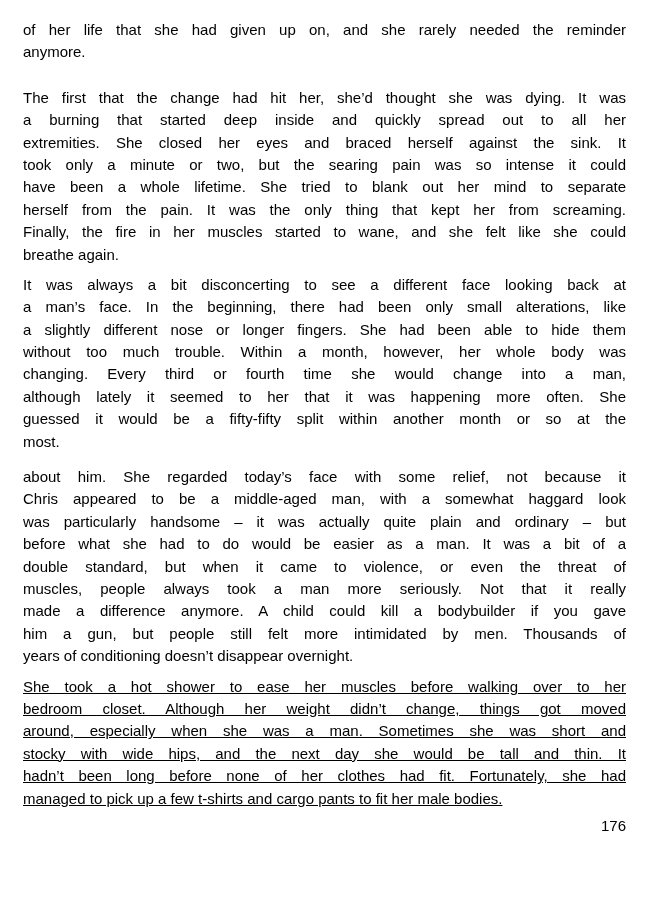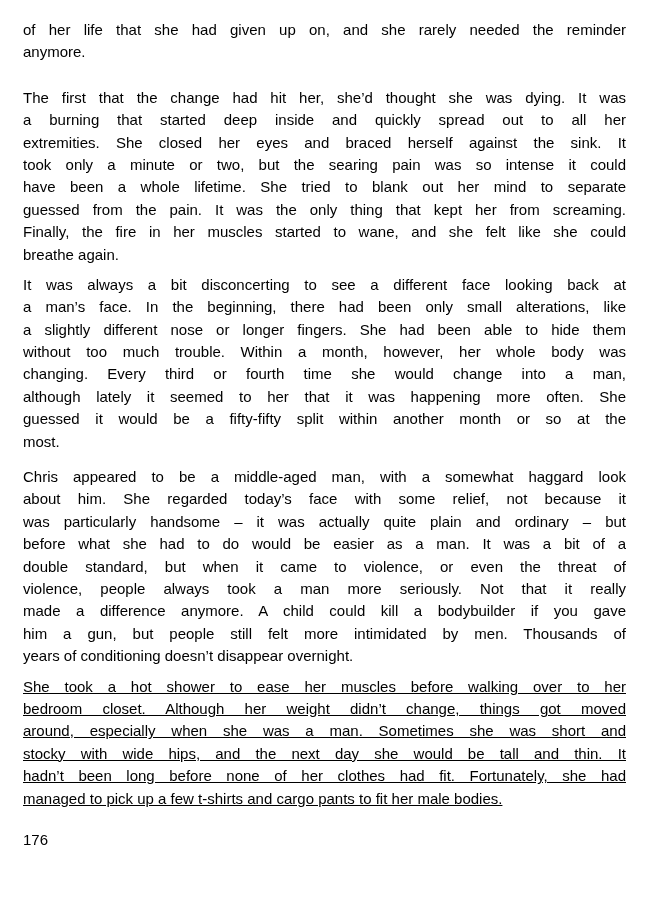--- a/index.html
+++ b/index.html
@@ -33,62 +33,62 @@
     line-height: 22.4px;
     height: 22.4px;
     text-align: justify;
     text-align-last: justify;
     overflow: hidden;
   }
   .line.last {
     text-align-last: left;
   }
   .page-number {
-    margin-top: 19px;
+    margin-top: 5px;
     font-size: 15px;
     line-height: 22.4px;
-    text-align: left;
+    text-align: right;
   }
 </style>
 </head>
 <body>
 
 <div class="page">
   <div id="text-block">
       <div class="para gap-xl">
         <div class="line">of her life that she had given up on, and she rarely needed the reminder</div>
         <div class="line last">anymore.</div>
       </div>
       <div class="para gap-md">
         <div class="line">The first that the change had hit her, she’d thought she was dying. It was</div>
         <div class="line">a burning that started deep inside and quickly spread out to all her</div>
         <div class="line">extremities. She closed her eyes and braced herself against the sink. It</div>
         <div class="line">took only a minute or two, but the searing pain was so intense it could</div>
         <div class="line">have been a whole lifetime. She tried to blank out her mind to separate</div>
-        <div class="line">guessed from the pain. It was the only thing that kept her from screaming.</div>
+        <div class="line">herself from the pain. It was the only thing that kept her from screaming.</div>
         <div class="line">Finally, the fire in her muscles started to wane, and she felt like she could</div>
         <div class="line last">breathe again.</div>
       </div>
       <div class="para gap-lg">
         <div class="line">It was always a bit disconcerting to see a different face looking back at</div>
         <div class="line">a man’s face. In the beginning, there had been only small alterations, like</div>
         <div class="line">a slightly different nose or longer fingers. She had been able to hide them</div>
         <div class="line">without too much trouble. Within a month, however, her whole body was</div>
         <div class="line">changing. Every third or fourth time she would change into a man,</div>
         <div class="line">although lately it seemed to her that it was happening more often. She</div>
         <div class="line">guessed it would be a fifty-fifty split within another month or so at the</div>
         <div class="line last">most.</div>
       </div>
       <div class="para gap-md">
+        <div class="line">about him. She regarded today’s face with some relief, not because it</div>
         <div class="line">Chris appeared to be a middle-aged man, with a somewhat haggard look</div>
-        <div class="line">about him. She regarded today’s face with some relief, not because it</div>
         <div class="line">was particularly handsome – it was actually quite plain and ordinary – but</div>
         <div class="line">before what she had to do would be easier as a man. It was a bit of a</div>
         <div class="line">double standard, but when it came to violence, or even the threat of</div>
-        <div class="line">violence, people always took a man more seriously. Not that it really</div>
+        <div class="line">muscles, people always took a man more seriously. Not that it really</div>
         <div class="line">made a difference anymore. A child could kill a bodybuilder if you gave</div>
         <div class="line">him a gun, but people still felt more intimidated by men. Thousands of</div>
         <div class="line last">years of conditioning doesn’t disappear overnight.</div>
       </div>
       <div class="para gap-none">
         <div class="line">She took a hot shower to ease her muscles before walking over to her</div>
         <div class="line">bedroom closet. Although her weight didn’t change, things got moved</div>
         <div class="line">around, especially when she was a man. Sometimes she was short and</div>
         <div class="line">stocky with wide hips, and the next day she would be tall and thin. It</div>
         <div class="line">hadn’t been long before none of her clothes had fit. Fortunately, she had</div>

